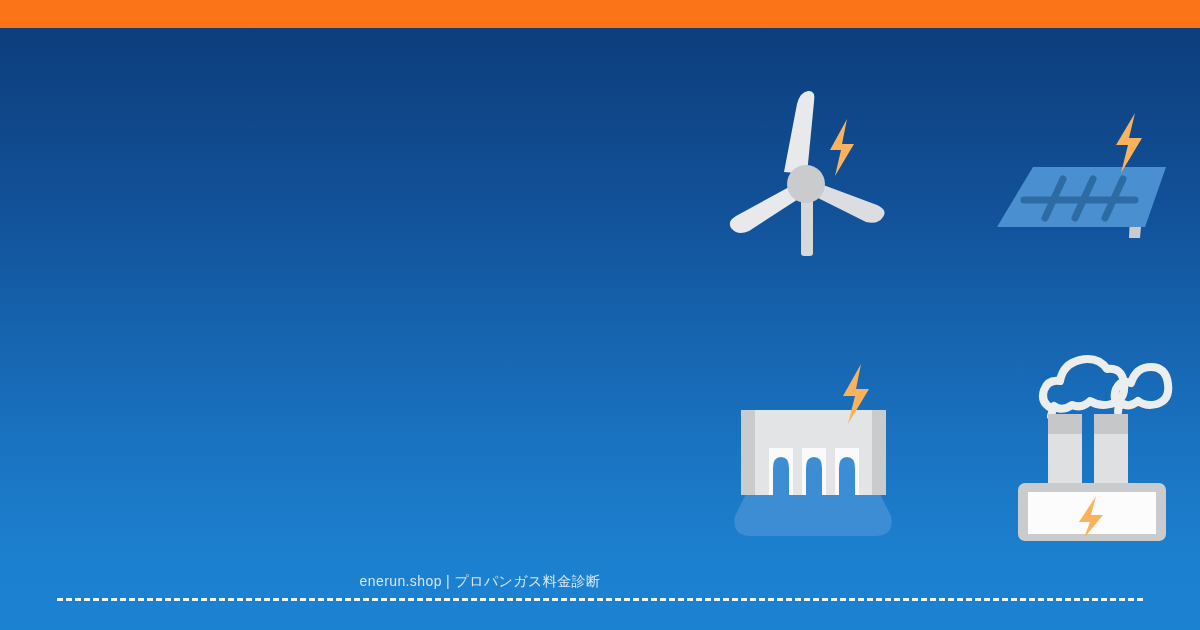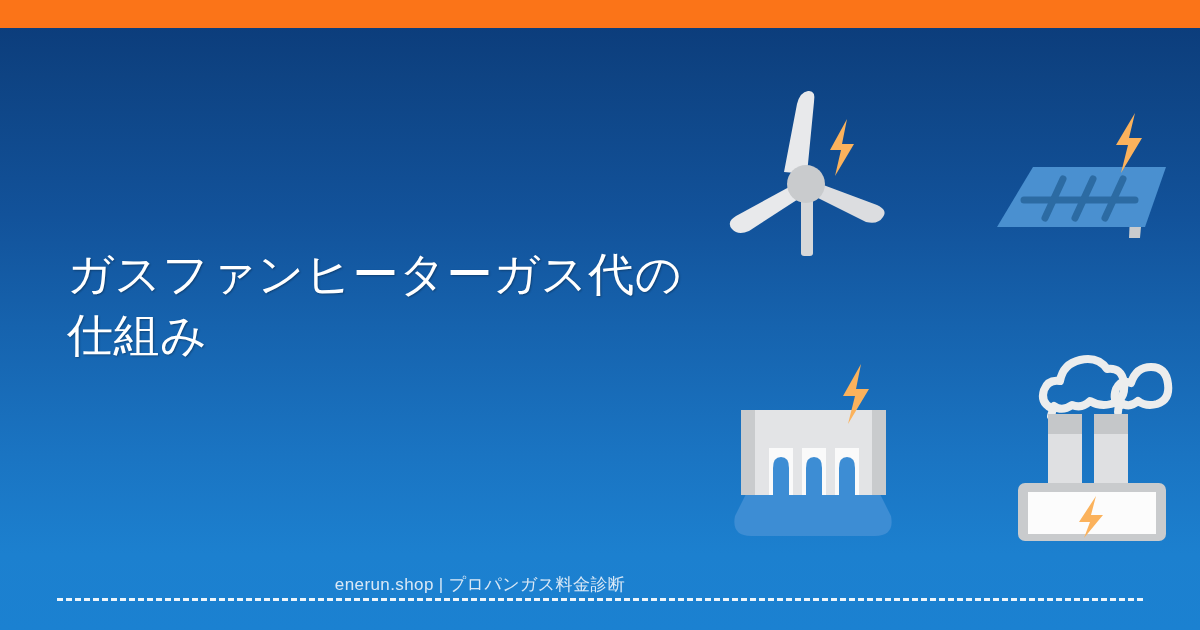--- a/index.html
+++ b/index.html
@@ -44,21 +44,21 @@
     white-space:pre-line;
   }
 
   
   .footer-text {
     position:absolute;
     left:0; top:573px;
     width:960px;
     text-align:center;
     color:#d9e8f6;
-    font-size:17px;
+    font-size:14px;
     letter-spacing:0.4px;
   }
   .footer-rule {
     position:absolute;
     left:57px; top:598px;
     width:1086px; height:0;
     border-top:3px dashed #ffffff;
     opacity:.92;
   }
 
@@ -71,22 +71,20 @@
   .ico-hydro   { left:727px; top:358px; width:172px; height:182px; }
   .ico-plant   { left:1010px;top:336px; width:165px; height:208px; }
 </style>
 </head>
 <body>
 
 <div class="card">
 
   <div class="topbar"></div>
 
-  <h1 class="headline">ガスファンヒーターガス代の
-仕組み</h1>
 
   <div class="icon ico-wind">
     <svg viewBox="0 0 170 172" xmlns="http://www.w3.org/2000/svg">
 
       <rect x="79" y="85" width="12" height="83" rx="3" fill="#d6d8da"></rect>
 
       <path d="M85 86 L92 14 Q94 2 86 3 Q78 4 75 16 L62 84 Z" fill="#e8e9eb"></path>
 
       <path d="M88 92 L155 117 Q166 122 161 129 Q156 137 144 134 L84 104 Z" fill="#dcdde0"></path>
 

